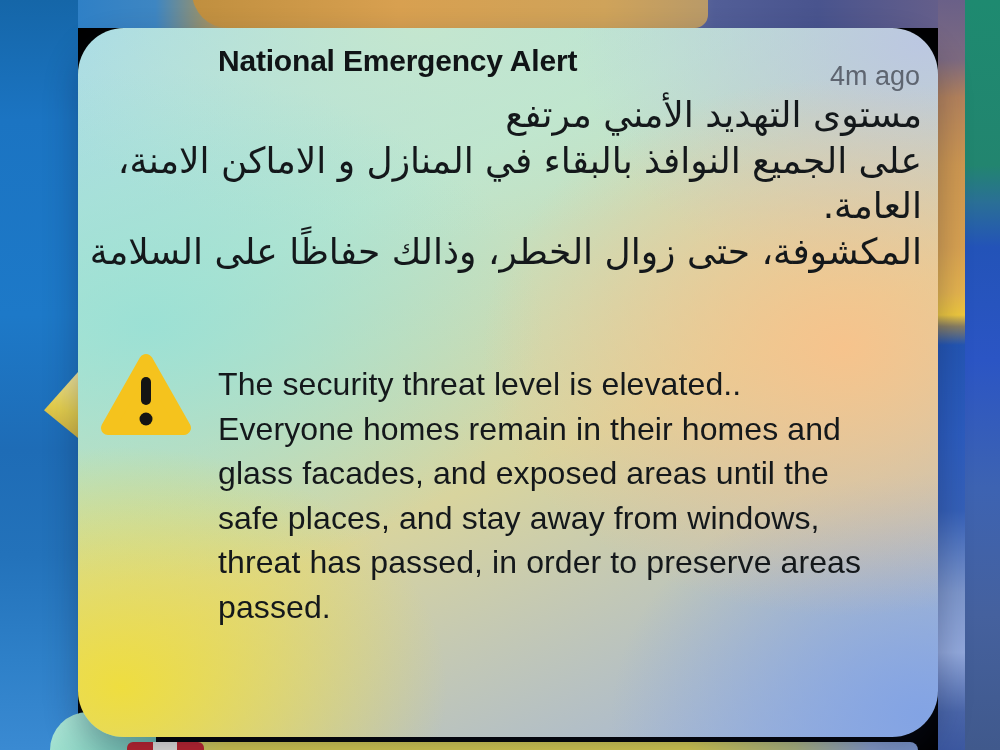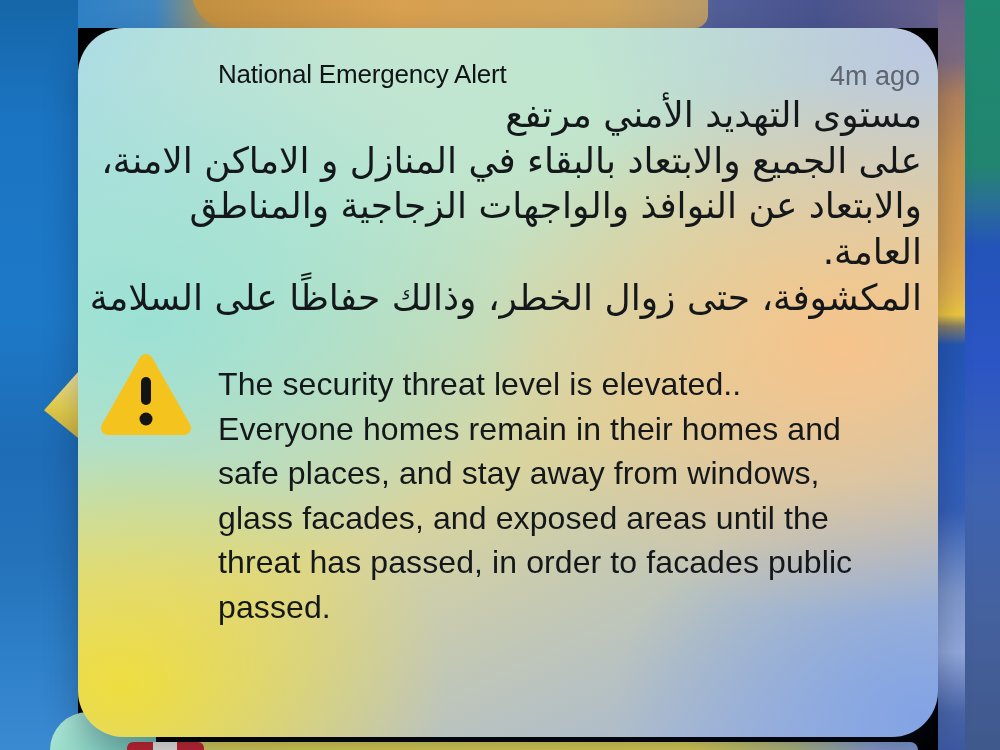--- a/index.html
+++ b/index.html
@@ -39,21 +39,21 @@
     box-shadow:0 16px 34px rgba(15,25,55,.33);
     background:
       radial-gradient(42% 38% at 89% 45%, rgba(247,195,140,.98), rgba(247,195,140,0) 100%),
       radial-gradient(38% 34% at 5% 93%,  rgba(240,222,58,.95),  rgba(240,222,58,0) 100%),
       radial-gradient(36% 34% at 98% 97%, rgba(130,163,228,.98), rgba(130,163,228,0) 100%),
       radial-gradient(40% 36% at 98% 2%,  rgba(187,198,227,.95), rgba(187,198,227,0) 100%),
       radial-gradient(46% 36% at 8% 42%,  rgba(150,224,214,.85), rgba(150,224,214,0) 100%),
       radial-gradient(50% 30% at 40% 0%,  rgba(198,231,205,.9),  rgba(198,231,205,0) 100%),
       linear-gradient(155deg,#a5daeb 0%,#bce5cf 28%,#d8d49e 58%,#9cb2df 100%);
   }
-  #title{left:140px;top:27px;font-size:26px;line-height:38px;font-weight:normal;
+  #title{left:140px;top:14px;font-size:30px;line-height:38px;font-weight:bold;
     color:#101416;letter-spacing:-.2px;white-space:nowrap;}
   #time{right:18px;top:31px;font-size:27px;line-height:34px;color:#5e6570;white-space:nowrap;}
 
   #arabic{right:16px;top:64px;direction:rtl;text-align:right;
     font-family:"DejaVu Sans",sans-serif;font-size:36px;color:#14181b;}
   .ar-line{height:45.7px;line-height:45.7px;white-space:nowrap;}
 
   #warnIcon{left:22px;top:324px;width:92px;height:88px;}
 
   #english{left:140px;top:334px;font-size:32px;color:#14181b;letter-spacing:.1px;}
@@ -76,37 +76,36 @@
   <div class="abs" id="peekIcon"></div>
 
   <div class="abs" id="card">
 
     <div class="abs" id="title">National Emergency Alert</div>
 
     <div class="abs" id="time">4m ago</div>
 
     <div class="abs" id="arabic">
       <div class="ar-line">مستوى التهديد الأمني مرتفع</div>
-      <div class="ar-line">على الجميع والابتعاد بالبقاء في المنازل و الاماكن الامنة،</div>
-      <div class="ar-line">والابتعاد عن النوافذ والواجهات الزجاجية والمناطق</div>
+      <div class="ar-line">على الجميع النوافذ بالبقاء في المنازل و الاماكن الامنة،</div>
       <div class="ar-line">العامة.</div>
       <div class="ar-line">المكشوفة، حتى زوال الخطر، وذالك حفاظًا على السلامة</div>
     </div>
 
     <div class="abs" id="warnIcon">
       <svg width="92" height="88" viewBox="0 0 92 88" xmlns="http://www.w3.org/2000/svg">
         <path d="M46 9 L84 76 L8 76 Z" fill="#F5C31D" stroke="#F5C31D" stroke-width="14" stroke-linejoin="round"></path>
         <rect x="41" y="25" width="10" height="28" rx="5" fill="#141414"></rect>
         <circle cx="46" cy="67" r="6.5" fill="#141414"></circle>
       </svg>
     </div>
 
     <div class="abs" id="english">
       <div class="en-line">The security threat level is elevated..</div>
       <div class="en-line">Everyone homes remain in their homes and</div>
+      <div class="en-line">glass facades, and exposed areas until the</div>
       <div class="en-line">safe places, and stay away from windows,</div>
-      <div class="en-line">glass facades, and exposed areas until the</div>
-      <div class="en-line">threat has passed, in order to facades public</div>
+      <div class="en-line">threat has passed, in order to preserve areas</div>
       <div class="en-line">passed.</div>
     </div>
 
   </div>
 </div>
 
 </body></html>

